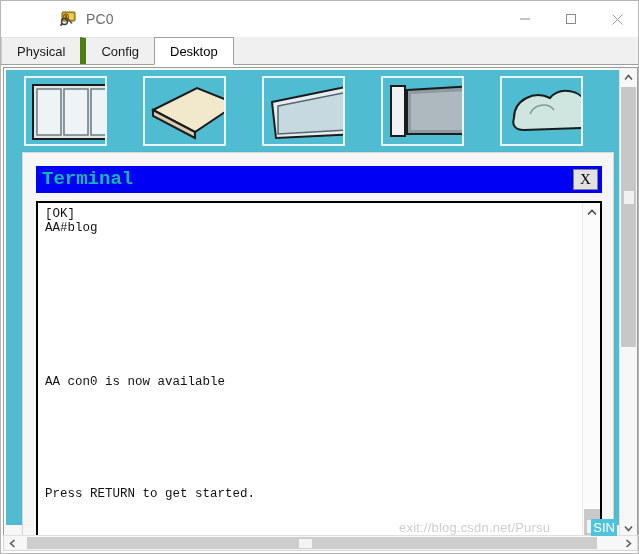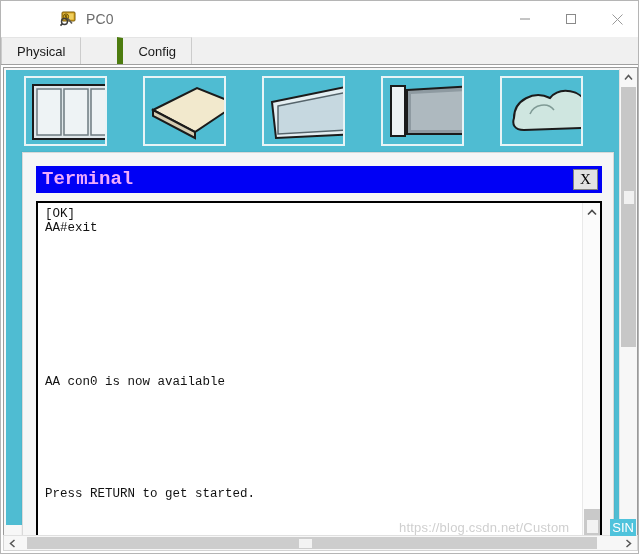--- a/index.html
+++ b/index.html
@@ -49,21 +49,21 @@
     color: #8a8a8a;
   }
   .win-btn svg { display: block; }
 
   
   .tabstrip {
     position: absolute; left: 0; top: 36px;
     width: 639px; height: 28px;
     background: #f0f0f0;
     border-bottom: 1px solid #a0a0a0;
-    display: flex;  gap: 37px;
+    display: flex; 
   }
   .tab {
     height: 27px;
     padding: 0 15px;
     display: flex; align-items: center;
     font-size: 13px;
     color: #1a1a1a;
     background: #f0f0f0;
     border-left: 6px solid #4d7c0f;
     border-right: 1px solid #cccccc;
@@ -181,21 +181,21 @@
     box-shadow: 0 0 0 1px rgba(0,0,0,0.03);
   }
   .term-titlebar {
     position: absolute;
     left: 13px; top: 13px;
     width: 566px; height: 27px;
     background: #0000f5;
     display: flex; align-items: center;
   }
   .term-title {
-    color: #f0abfc;
+    color: #14b8a6;
     font-family: "Liberation Mono", "DejaVu Sans Mono", monospace;
     font-size: 19px;
     font-weight: bold;
     margin-left: 6px;
     line-height: 1;
     letter-spacing: 0px;
   }
   .term-close {
     position: absolute;
     right: 4px; top: 3px;
@@ -255,21 +255,21 @@
     left: 398px; bottom: 18px;
     font-size: 13px;
     color: #cfcfcf;
     font-family: "Liberation Sans", sans-serif;
     letter-spacing: 0.2px;
     white-space: nowrap;
     z-index: 20;
   }
   .wm-badge {
     position: absolute;
-    right: 2px; bottom: 17px;
+    right: 21px; bottom: 17px;
     background: #4fc3dc;
     color: #ffffff;
     font-size: 13px;
     padding: 1px 2px;
     font-family: "Liberation Sans", sans-serif;
     z-index: 21;
   }
 </style>
 </head>
 <body>
@@ -310,20 +310,23 @@
     </div>
   </div>
 
   <div class="tabstrip">
     <div class="tab">
       <span>Physical</span>
     </div>
     <div class="tab">
       <span>Config</span>
     </div>
+    <div class="tab active">
+      <span>Desktop</span>
+    </div>
   </div>
 
   <div class="content-pane">
 
     <div class="desktop-bg">
       <div class="icon-grid">
 
         <div class="desk-icon">
           <span class="icon-art">
             <svg width="88" height="56" viewBox="0 0 88 56">
@@ -395,21 +398,21 @@
 
       <div class="term-titlebar">
         <span class="term-title">Terminal</span>
         <div class="term-close">
           <span>X</span>
         </div>
       </div>
 
       <div class="term-body">
         <div class="term-text">[OK]
-AA#exit
+AA#blog
 
 
 
 
 
 
 
 
 
 
@@ -449,16 +452,16 @@
     <div class="h-thumb">
       <div class="h-thumb-grip"></div>
     </div>
     <div class="hsb-arrow right">
       <svg width="7" height="9" viewBox="0 0 7 9">
           <polyline points="1.5,1 5.5,4.5 1.5,8" fill="none" stroke="#555" stroke-width="1.5"></polyline>
         </svg>
     </div>
   </div>
 
-  <div class="watermark">https://blog.csdn.net/Custom</div>
+  <div class="watermark">exit://blog.csdn.net/Pursu</div>
   <div class="wm-badge">SIN</div>
 
 </div>
 
 </body></html>

